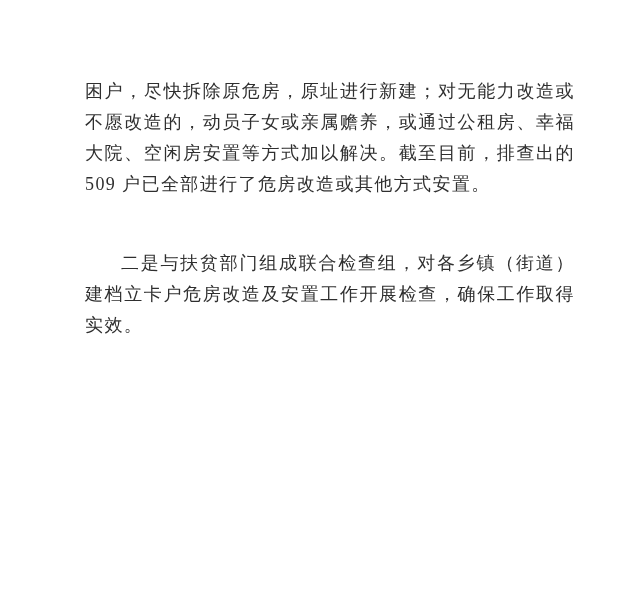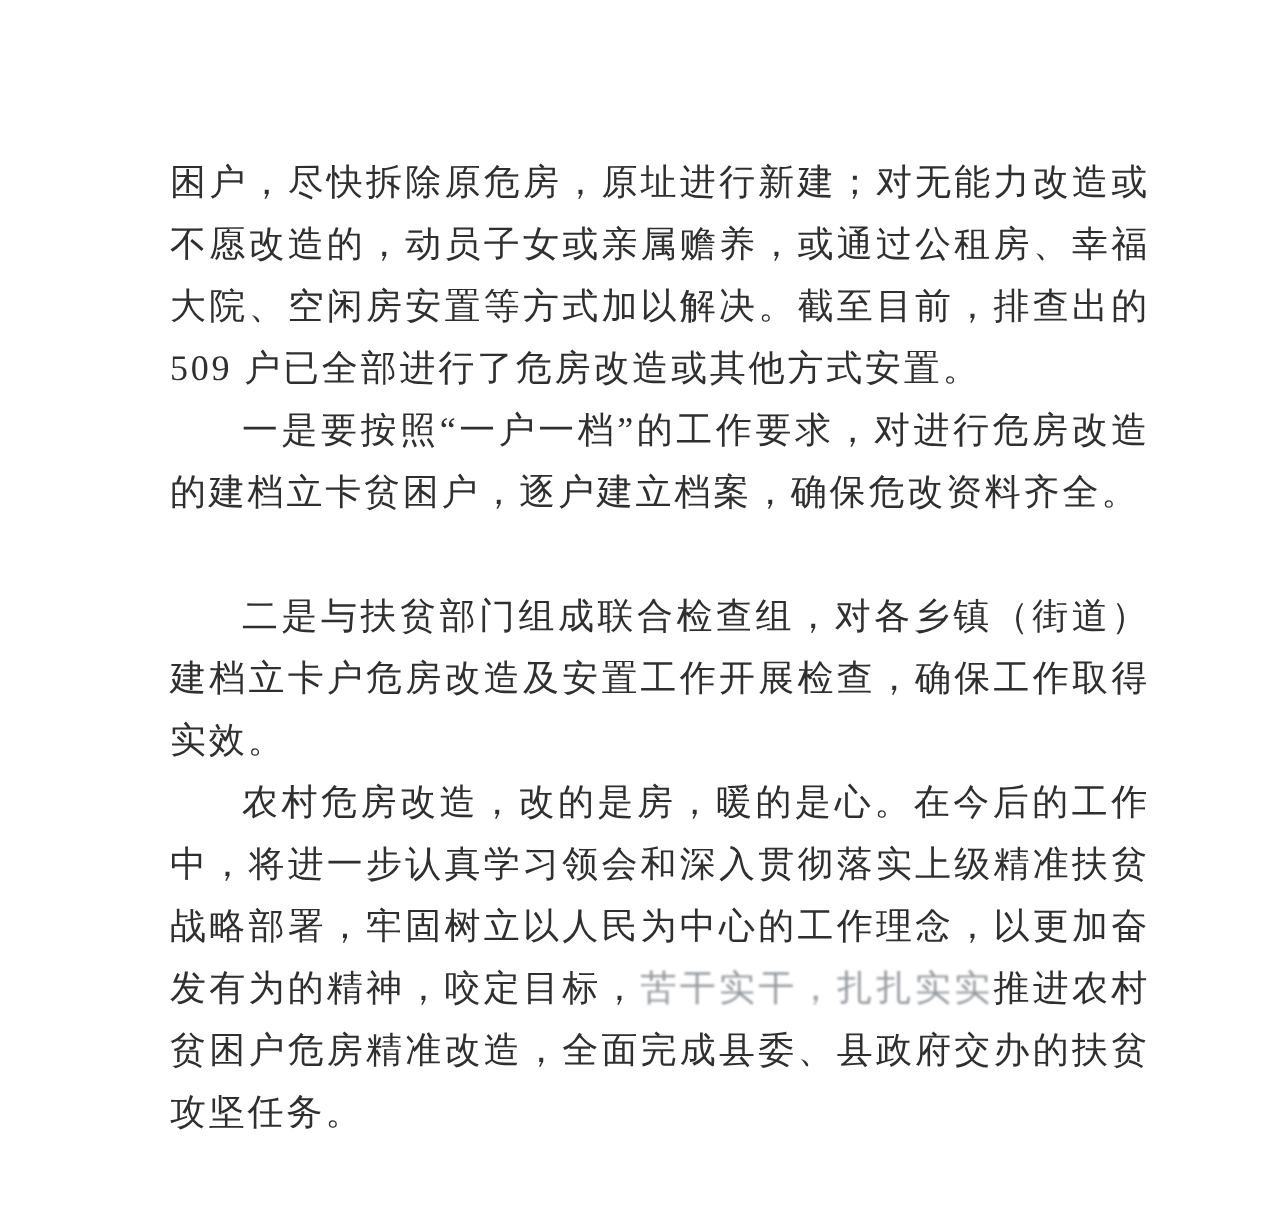--- a/index.html
+++ b/index.html
@@ -29,30 +29,28 @@
   }
   .para {
     margin: 0;
     padding: 0;
     text-indent: 0;
   }
   .para.indent {
     text-indent: 2em;
   }
   .para.gap-before {
-    margin-top: 31px;
+    margin-top: 48px;
   }
   .run.faded {
     color: #9aa0a6;
     filter: blur(0.4px) contrast(0.85);
   }
 </style>
 </head>
 <body>
 
 <div class="page">
   <div class="content" id="doc-content">
       <p class="para"><span class="run">困户，尽快拆除原危房，原址进行新建；对无能力改造或不愿改造的，动员子女或亲属赡养，或通过公租房、幸福大院、空闲房安置等方式加以解决。截至目前，排查出的 509 户已全部进行了危房改造或其他方式安置。</span></p>
-      <p class="para indent"><span class="run">一是要按照“一户一档”的工作要求，对进行危房改造的建档立卡贫困户，逐户建立档案，确保危改资料齐全。</span></p>
       <p class="para indent gap-before"><span class="run">二是与扶贫部门组成联合检查组，对各乡镇（街道）建档立卡户危房改造及安置工作开展检查，确保工作取得实效。</span></p>
-      <p class="para indent"><span class="run">农村危房改造，改的是房，暖的是心。在今后的工作中，将进一步认真学习领会和深入贯彻落实上级精准扶贫战略部署，牢固树立以人民为中心的工作理念，以更加奋发有为的精神，咬定目标，</span><span class="run faded">苦干实干，扎扎实实</span><span class="run">推进农村贫困户危房精准改造，全面完成县委、县政府交办的扶贫攻坚任务。</span></p>
     </div>
 </div>
 
 </body></html>

